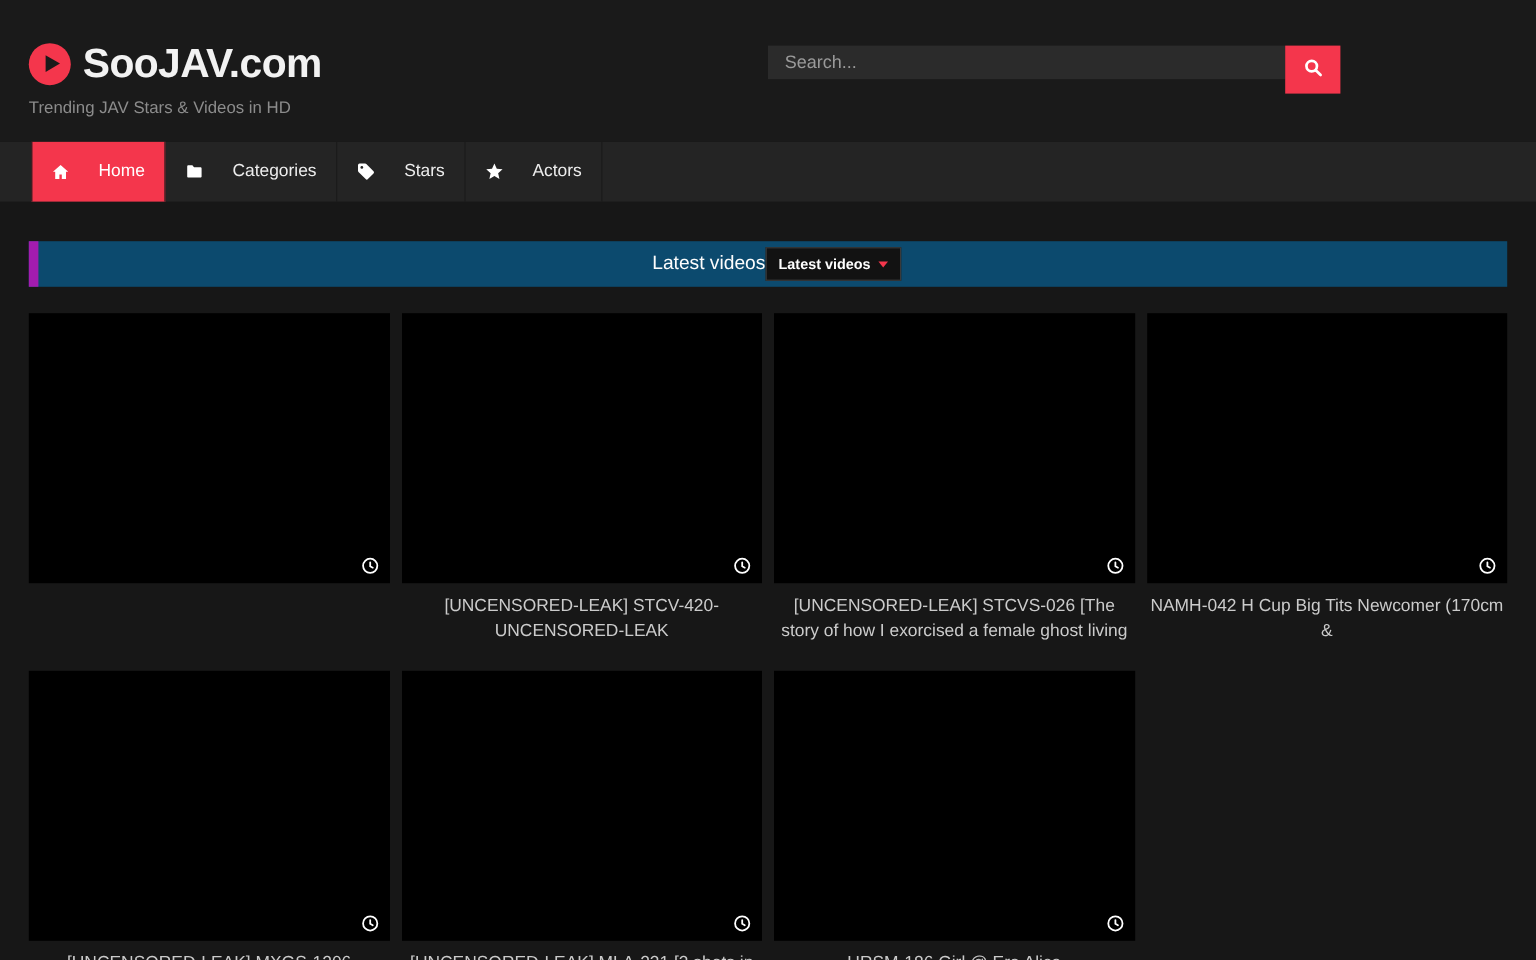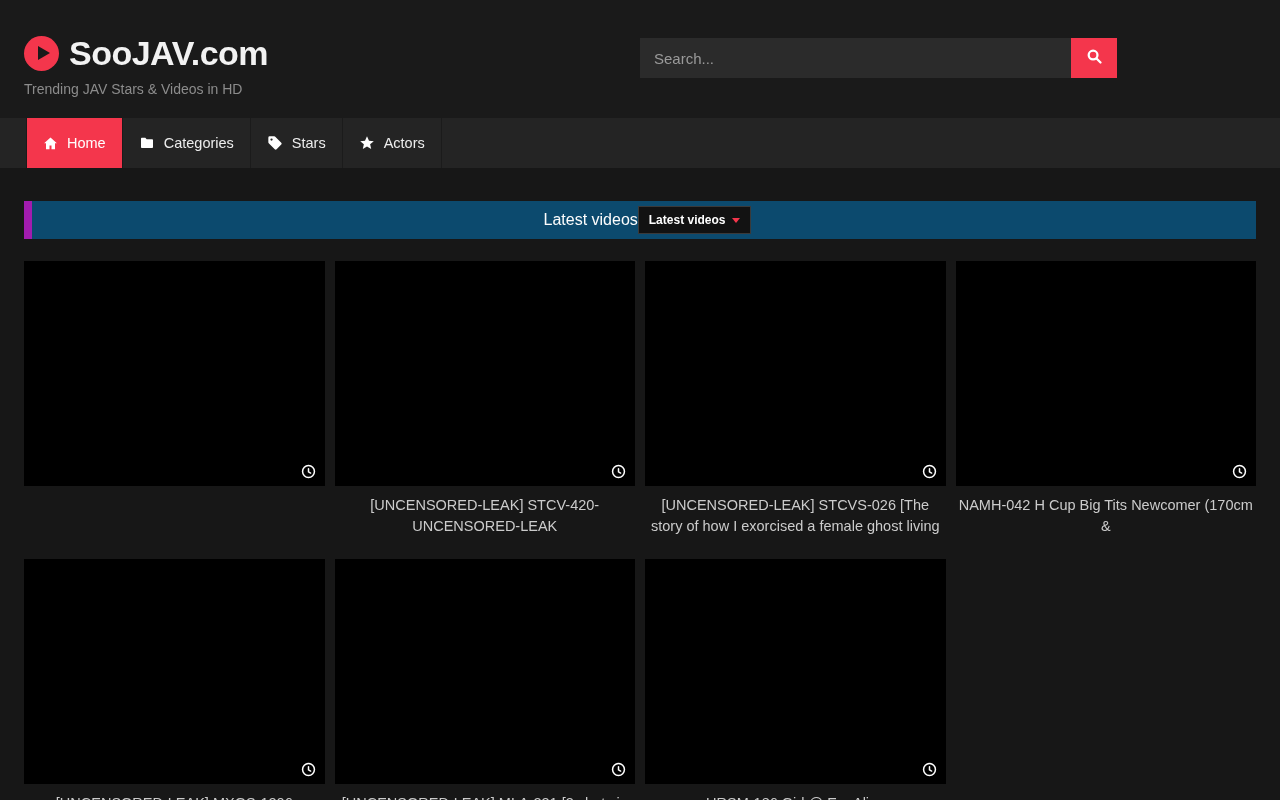--- a/index.html
+++ b/index.html
@@ -15,33 +15,33 @@
   .brand { position:absolute; left:24px; top:22px;margin-top:12px; }
   .brand-row { display:flex; align-items:center; gap:10px; cursor:pointer; }
   .play-circle { width:35px; height:35px; border-radius:50%; background:#f4364c; position:relative; flex:none; }
   .play-tri { position:absolute; left:14px; top:10px; width:0; height:0;
     border-left:12px solid #1a1a1a; border-top:7.5px solid transparent; border-bottom:7.5px solid transparent; }
   .logo-text { font-size:34px; font-weight:700; color:#f2f2f2; letter-spacing:-0.5px; }
   .tagline { margin-top:8px; font-size:14px; color:#8c8c8c; }
 
   .search { position:absolute; left:640px; top:38px; display:flex; height:40px; }
   .search-input {
-    width:431px; height:40px; background:#2b2b2b; border:none; outline:none;
+    width:431px; height:28px; background:#2b2b2b; border:none; outline:none;
     color:#cfcfcf; font-size:15px; padding:0 14px; font-family:"Liberation Sans", sans-serif;
   }
   .search-input::placeholder { color:#9a9a9a; }
   .search-btn {
     width:46px; height:40px; background:#f4364c; border:none; cursor:pointer;
     display:flex; align-items:center; justify-content:center;
   }
 
   
   .nav { height:50px; background:#242424; display:flex; padding-left:26px; }
   .nav-item {
-    display:flex; align-items:center; gap:9px; padding:12px 16px; height:50px;
+    display:flex; align-items:center; gap:24px; padding:12px 16px; height:50px;
     color:#ededed; font-size:14.5px; cursor:pointer; text-decoration:none;
     border-right:1px solid #1b1b1b;
   }
   .nav-item:first-child { border-left:1px solid #1b1b1b; }
   .nav-item.active { background:#f4364c; color:#fff; }
   .nav-item svg { display:block; }
 
   
   .section-bar {
     margin:33px 24px 0; height:38px; background:#0c4a6e;

